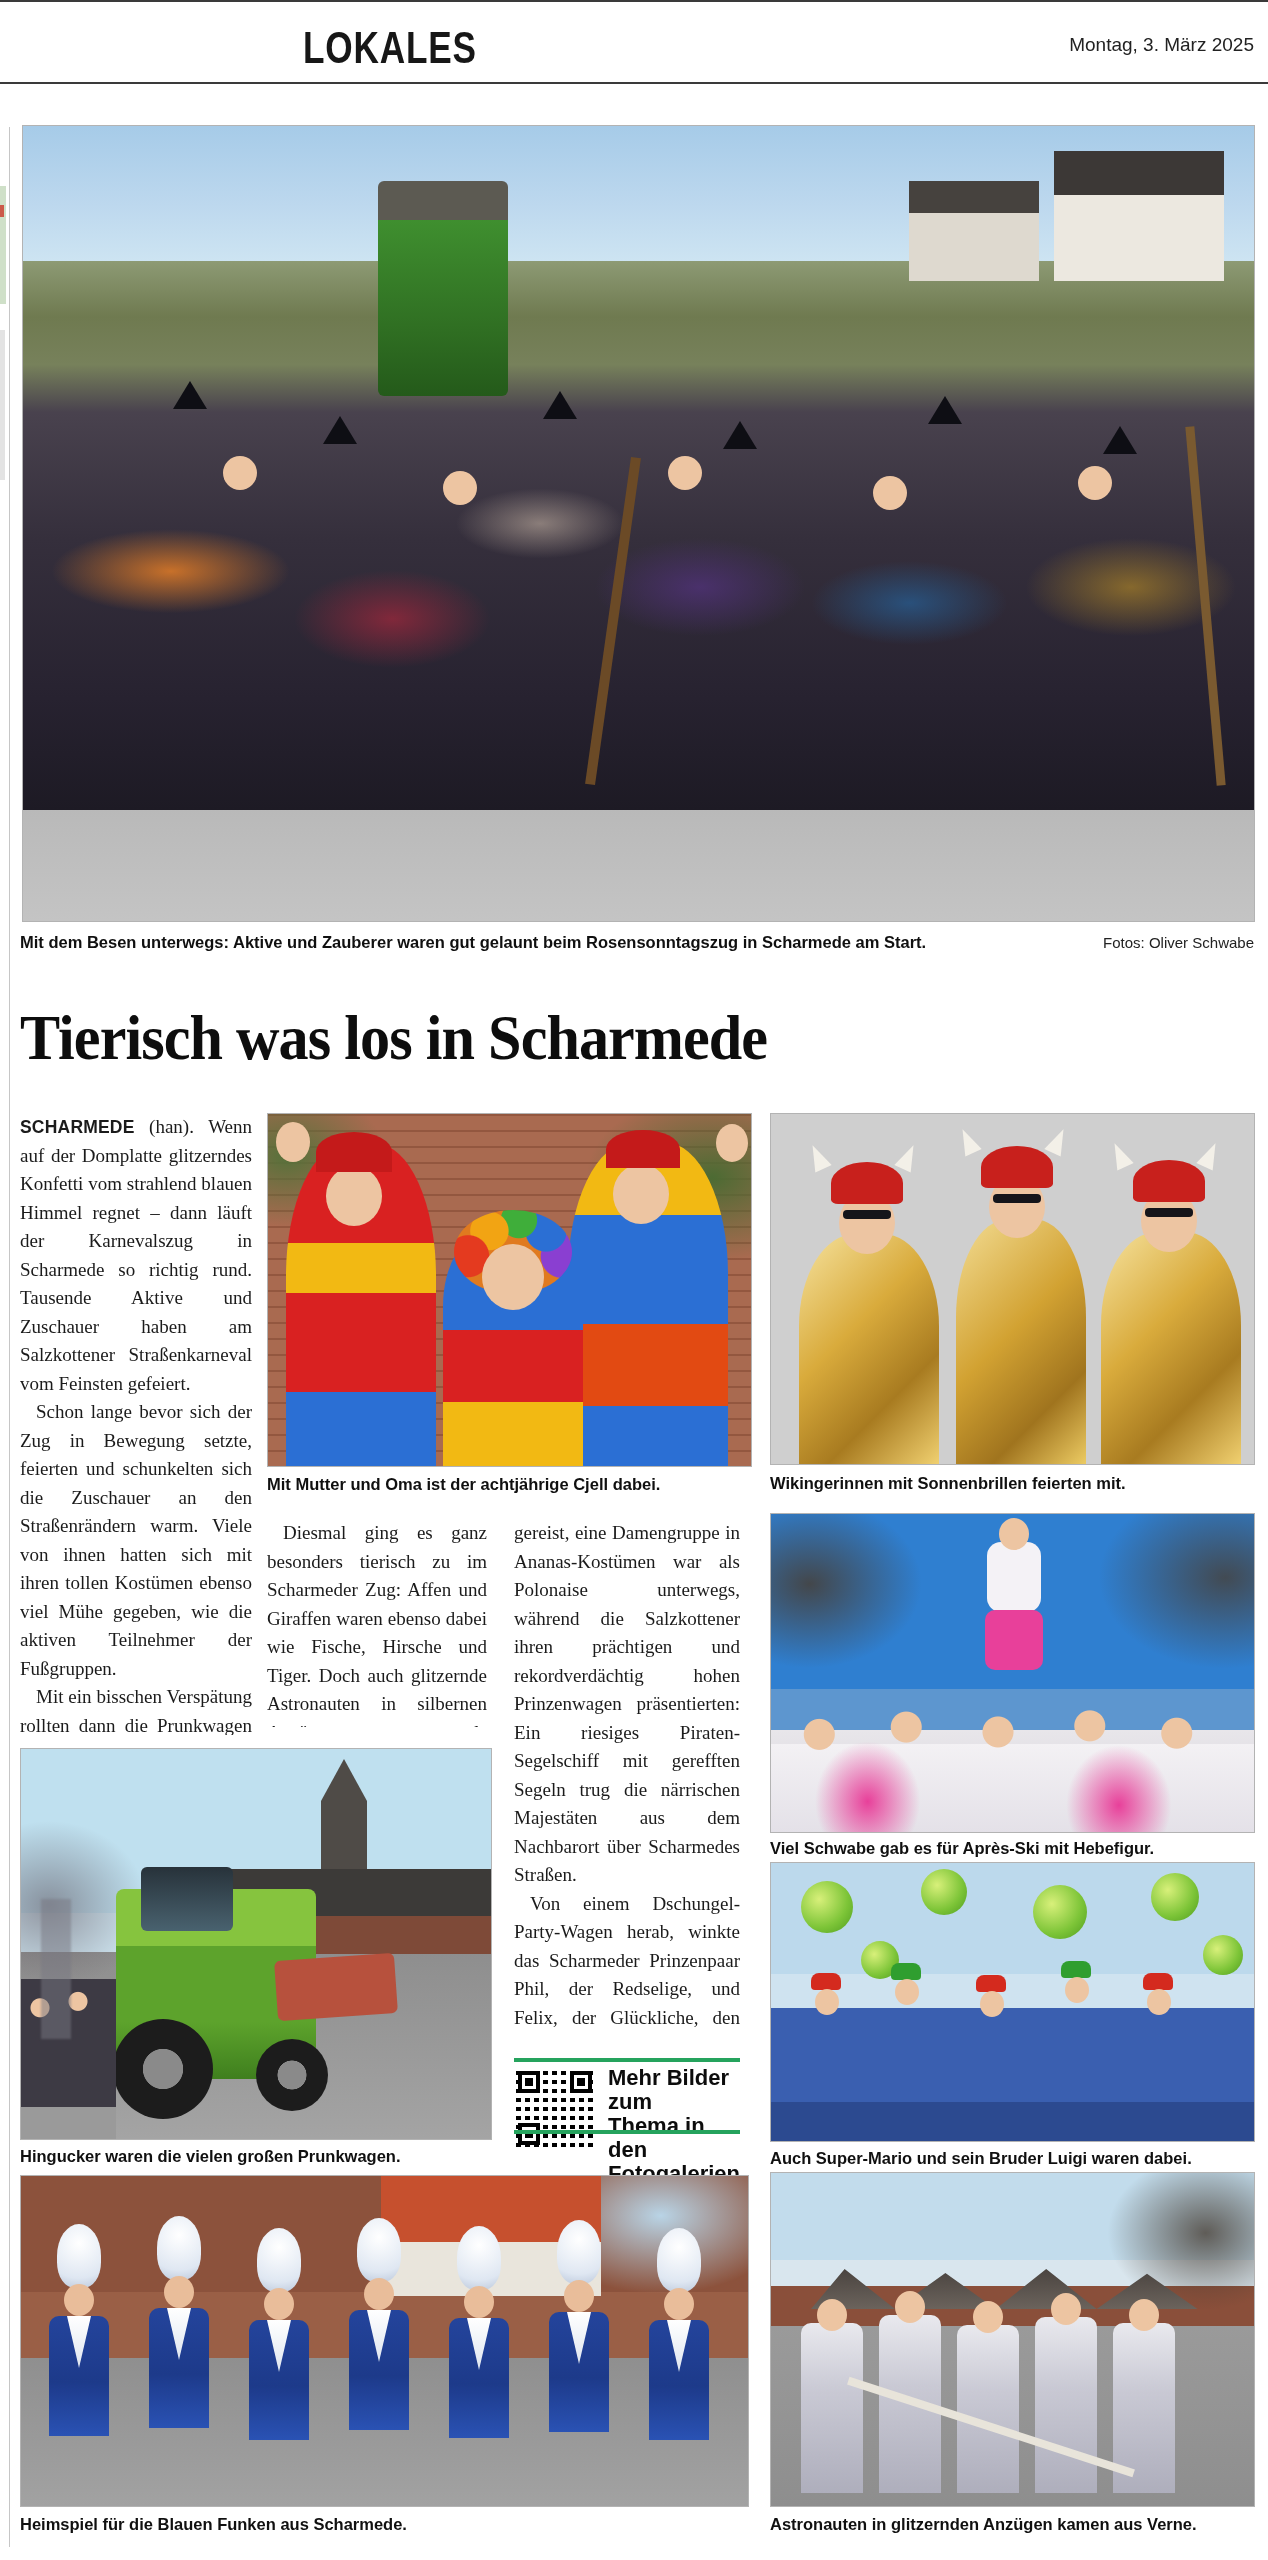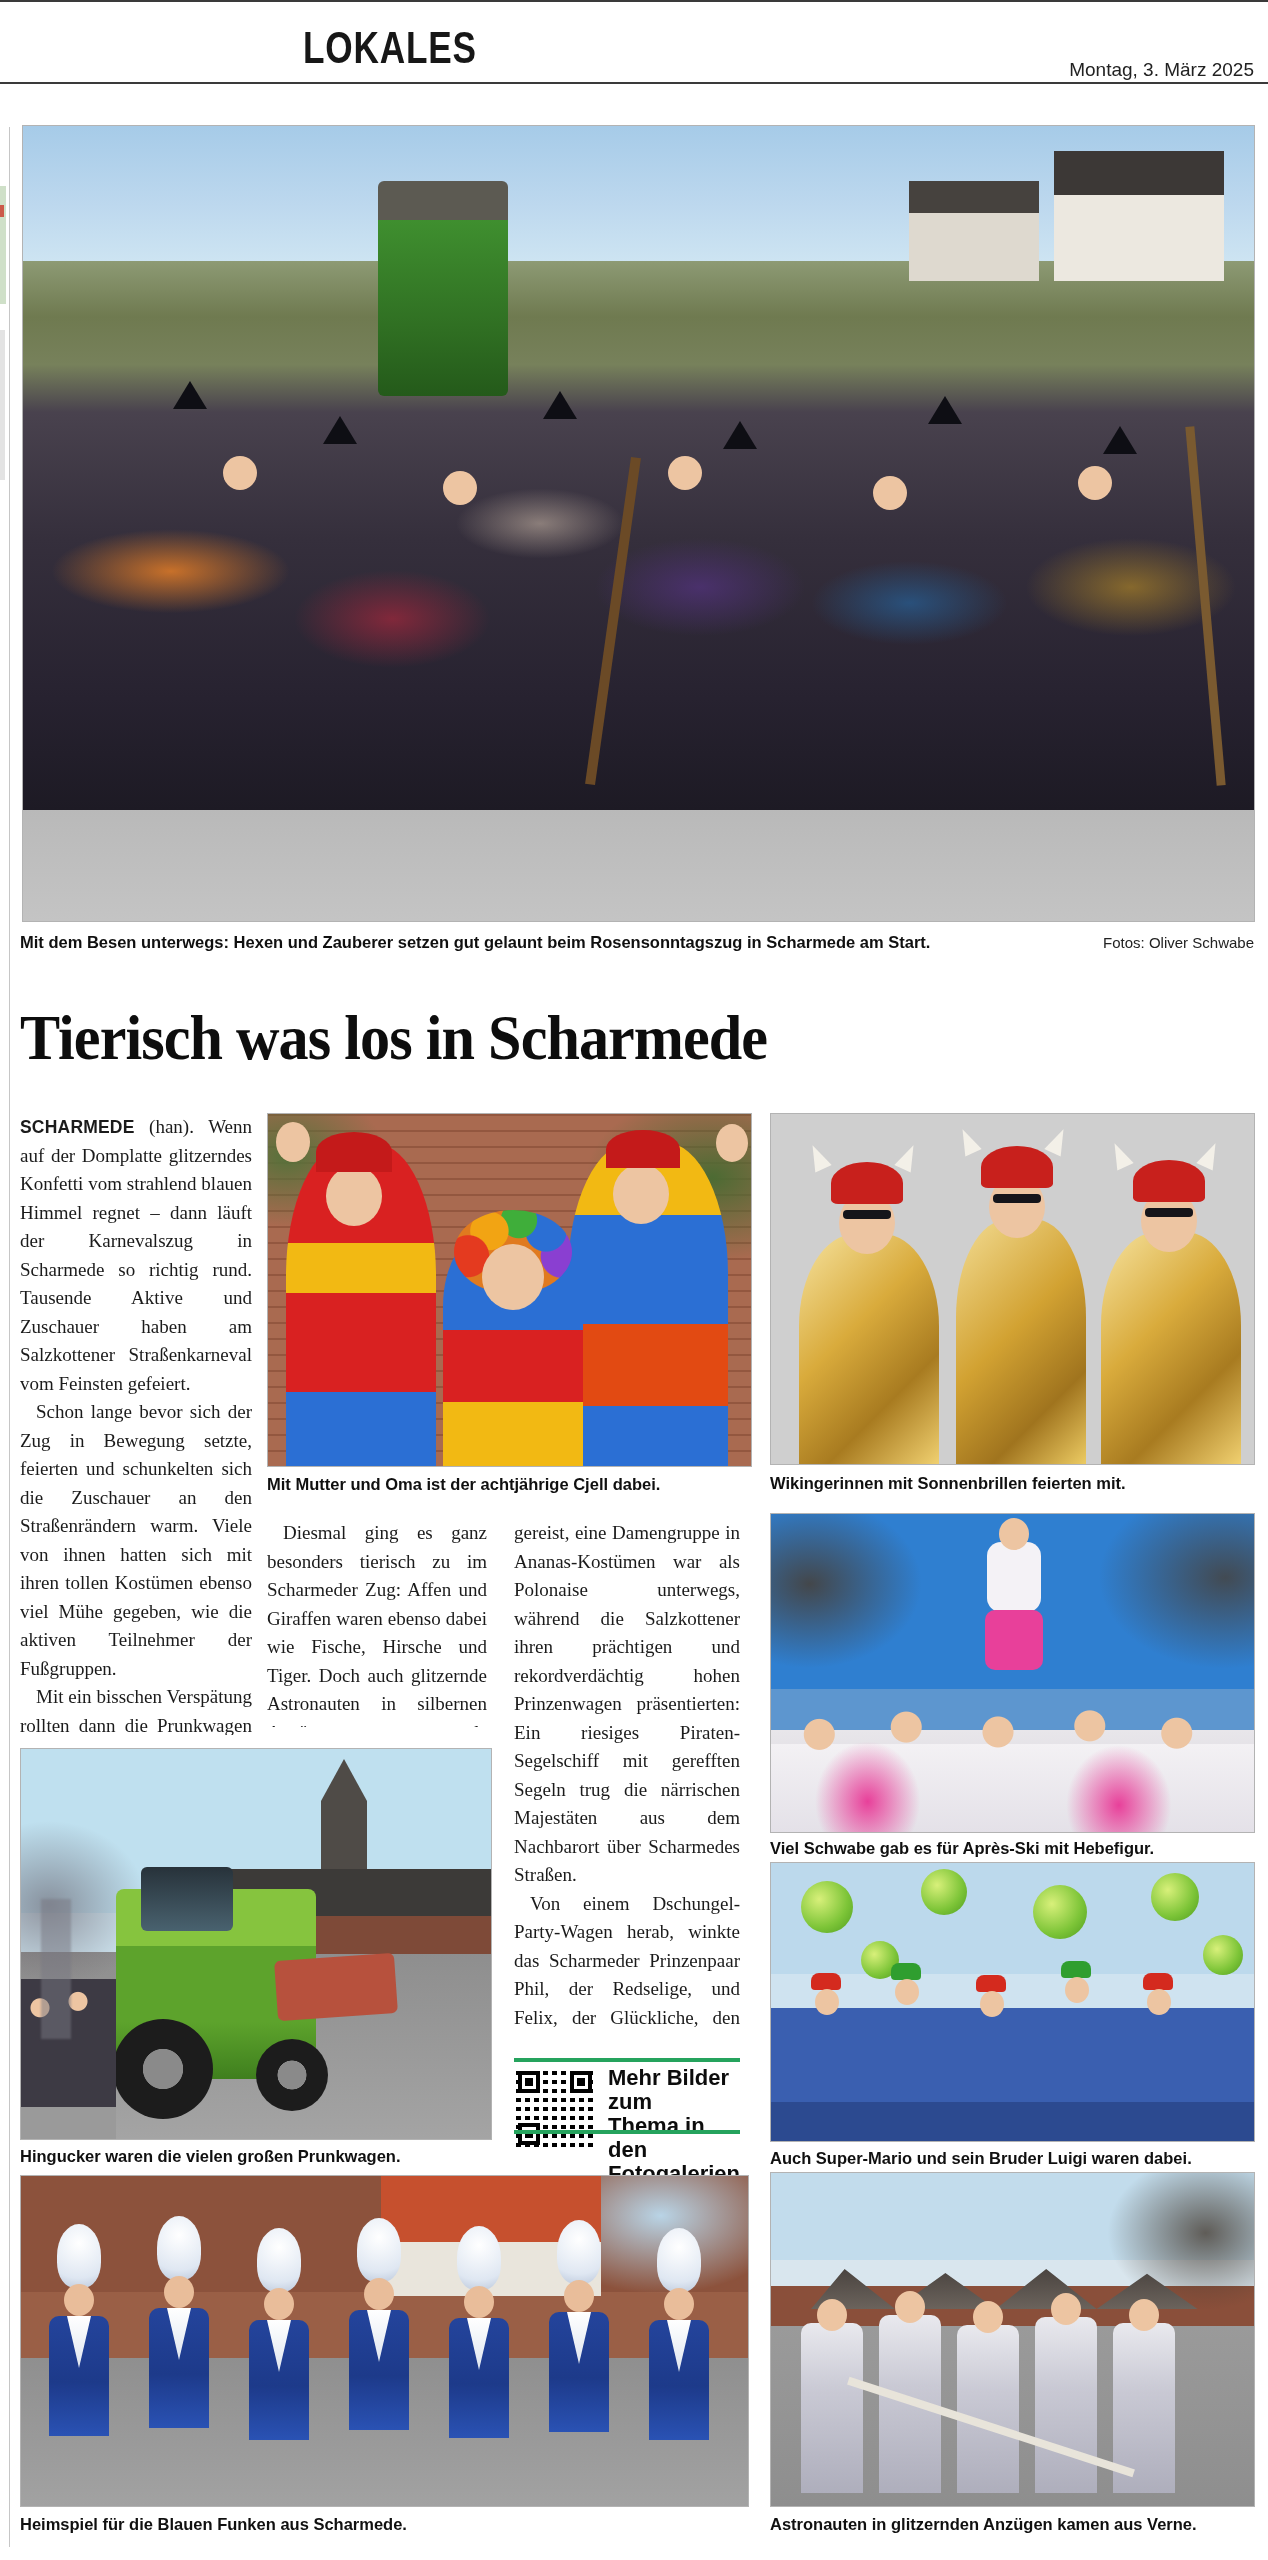--- a/index.html
+++ b/index.html
@@ -52,21 +52,21 @@
   .astro-fig{position:absolute;border-radius:10px 10px 0 0;
       background:linear-gradient(180deg,#e9e9ee 0%,#c9c9d4 40%,#aeaebc 100%);}
 </style>
 </head>
 <body>
 
 <div id="page">
 
   <div class="rule" style="left:0;top:0;width:1268px;height:2px;"></div>
   <div class="brand" style="left:303px;top:26px;">LOKALES</div>
-  <div class="pdate" style="right:14px;top:60px;text-align:right;">Montag, 3. März 2025</div>
+  <div class="pdate" style="right:14px;top:35px;text-align:right;">Montag, 3. März 2025</div>
   <div class="rule" style="left:0;top:82px;width:1268px;height:2px;"></div>
 
   <div class="abs" style="left:9px;top:127px;width:1px;height:2420px;background:#c6c6c6;"></div>
   <div class="abs" style="left:0;top:186px;width:6px;height:118px;background:#cfe0c8;"></div>
   <div class="abs" style="left:0;top:205px;width:4px;height:12px;background:#cc5a4a;"></div>
   <div class="abs" style="left:0;top:330px;width:5px;height:150px;background:#e3e3e3;"></div>
 
   <div class="ph" style="left:22px;top:125px;width:1231px;height:795px;background:
       radial-gradient(ellipse 170px 60px at 12% 56%,rgba(216,120,40,.9),transparent 70%),
       radial-gradient(ellipse 140px 70px at 30% 62%,rgba(150,40,60,.8),transparent 70%),
@@ -85,21 +85,21 @@
     <div class="hat" style="left:905px;top:270px;"></div>
     <div class="hat" style="left:1080px;top:300px;"></div>
     <div class="abs" style="left:585px;top:330px;width:10px;height:330px;background:#6b4a26;transform:rotate(8deg);"></div>
     <div class="abs" style="left:1178px;top:300px;width:9px;height:360px;background:#7a5a30;transform:rotate(-5deg);"></div>
     <div class="face" style="left:200px;top:330px;width:34px;height:34px;"></div>
     <div class="face" style="left:420px;top:345px;width:34px;height:34px;"></div>
     <div class="face" style="left:645px;top:330px;width:34px;height:34px;"></div>
     <div class="face" style="left:850px;top:350px;width:34px;height:34px;"></div>
     <div class="face" style="left:1055px;top:340px;width:34px;height:34px;"></div>
   </div>
-  <div class="cap" style="left:20px;top:932px;">Mit dem Besen unterwegs: Hexen und Zauberer setzen gut gelaunt beim Rosensonntagszug in Scharmede am Start.</div>
+  <div class="cap" style="left:20px;top:932px;">Mit dem Besen unterwegs: Aktive und Zauberer waren gut gelaunt beim Rosensonntagszug in Scharmede am Start.</div>
   <div class="credit" style="right:14px;top:932px;width:300px;">Fotos: Oliver Schwabe</div>
 
   <div class="headline" style="left:20px;top:1006px;">Tierisch was los in Scharmede</div>
 
   <div class="body-col" style="left:20px;top:1113px;width:232px;height:622px;">
     <p class="pfirst"><span class="lead-loc">SCHARMEDE</span>
       <span>(han).</span>
       <span>Wenn auf der Domplatte glitzerndes Konfetti vom strahlend blauen Himmel regnet – dann läuft der Karnevalszug in Scharmede so richtig rund. Tausende Aktive und Zuschauer haben am Salzkottener Straßenkarneval vom Feinsten gefeiert.</span></p>
     <p>Schon lange bevor sich der Zug in Bewegung setzte, feierten und schunkelten sich die Zuschauer an den Straßenrändern warm. Viele von ihnen hatten sich mit ihren tollen Kostümen ebenso viel Mühe gegeben, wie die aktiven Teilnehmer der Fußgruppen.</p>
     <p>Mit ein bisschen Verspätung rollten dann die Prunkwagen durchs Dorf. Gut gelaunt vorgestellt und kommentiert wurden sie an der Kirche, wo wohl der größte Andrang herrschte, von Petra Wessel und Martin Herbst. Nur einmal mussten die beiden Moderatoren ein bisschen streng werden, weil die Bässe der Musik von mehre-</p>

